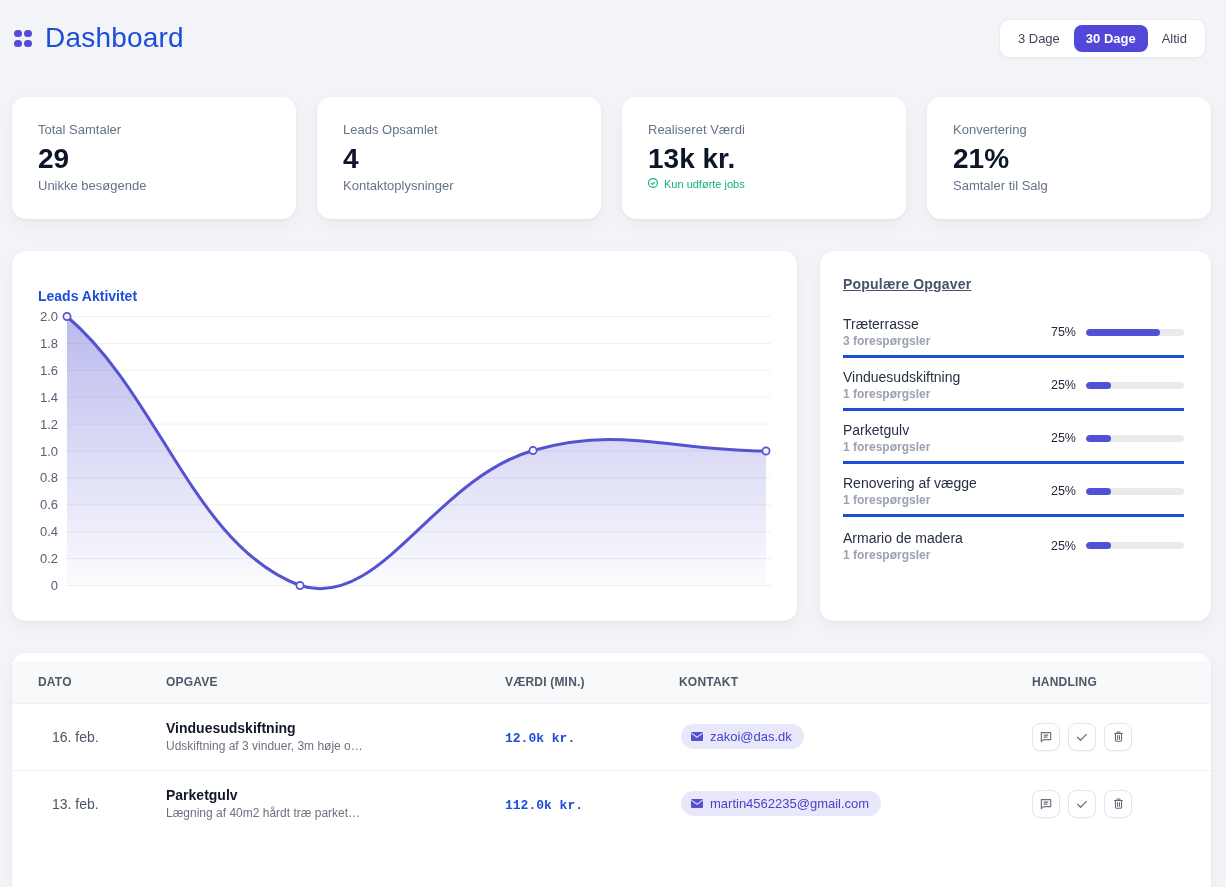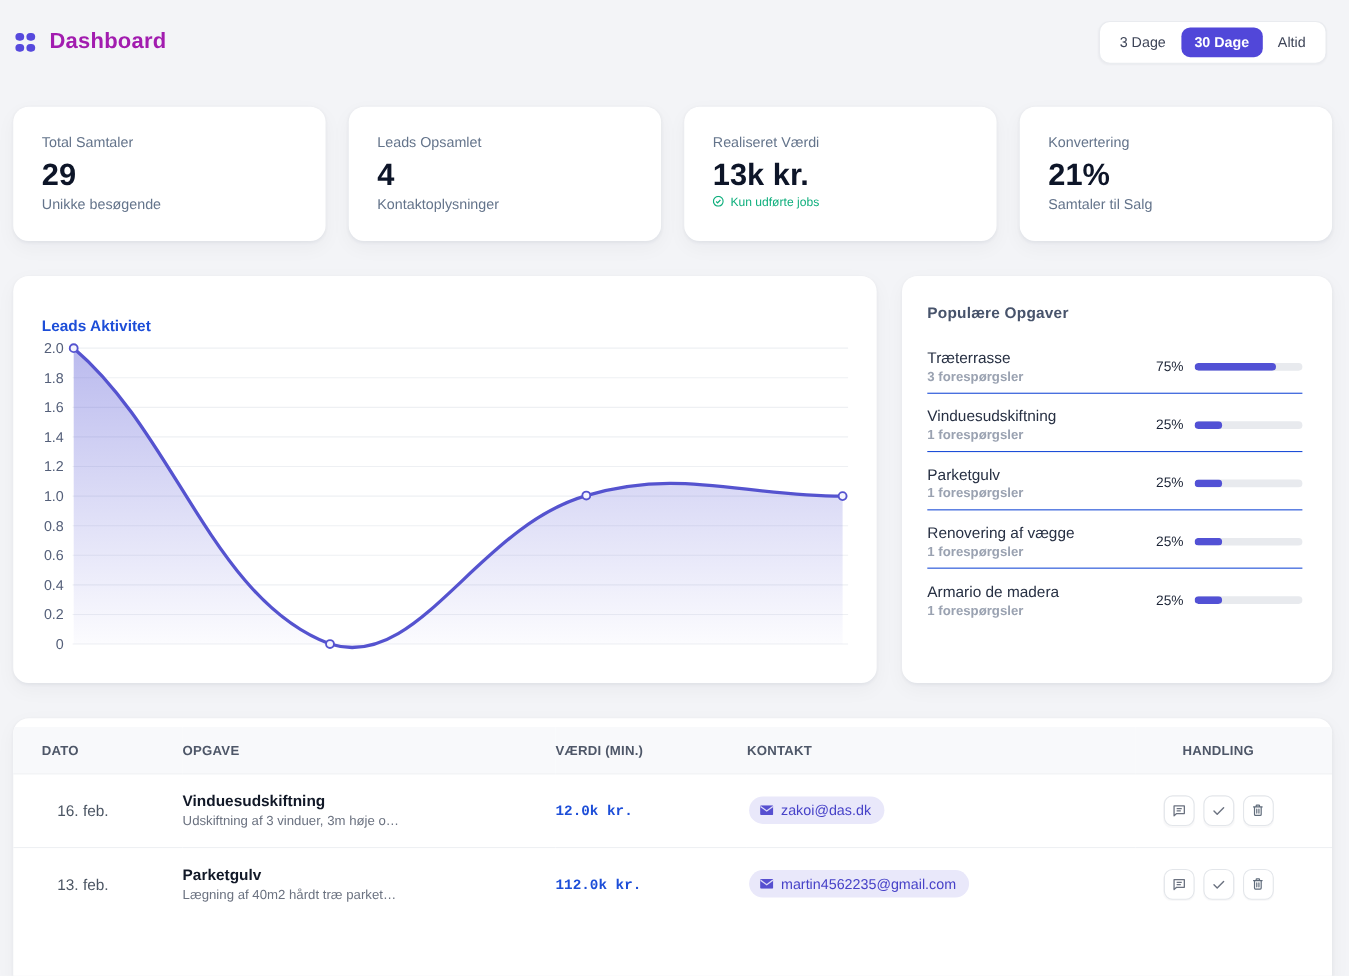--- a/index.html
+++ b/index.html
@@ -4,58 +4,58 @@
 <style>
 * { margin:0; padding:0; box-sizing:border-box; }
 html,body { width:1226px; height:887px; overflow:hidden; }
 body { background:#f3f4f7; font-family:"Liberation Sans",sans-serif; color:#1b2236; }
 .wrap { padding-left:12px; width:1211px; }
 
 .topbar { display:flex; align-items:center; justify-content:space-between; height:76px; }
 .brand { display:flex; align-items:center; gap:14px; padding-left:2px; }
 .dots { width:17px; height:17px; display:grid; grid-template-columns:7.5px 7.5px; grid-template-rows:7.5px 7.5px; gap:2.5px; }
 .dots span { background:#5649dd; border-radius:50%; width:7.5px; height:7.5px; }
-.brand h1 { font-size:20px; font-weight:bold; color:#a21caf; letter-spacing:0.2px; }
+.brand h1 { font-size:28px; font-weight:normal; color:#1d4ed8; letter-spacing:0.2px; }
 .toggle { background:#fff; border:1px solid #e9ebef; border-radius:10px; padding:5px 4px; display:flex; align-items:center; box-shadow:0 1px 2px rgba(20,25,50,.04); margin-right:5px; }
 .toggle .opt { font-size:13px; color:#3e4558; padding:6px 14px; border-radius:8px; }
 .toggle .opt.active { background:#5147d9; color:#fff; font-weight:bold; padding:6px 12px; }
 
 .cards { display:flex; gap:21px; margin-top:21px; }
 .card { background:#fff; border-radius:14px; box-shadow:0 1px 3px rgba(25,30,60,.05), 0 6px 18px rgba(25,30,60,.04); }
 .stat { width:284px; height:122px; padding:25px 26px 0; }
 .stat .lbl { font-size:13px; color:#64748b; }
 .stat .num { font-size:28px; font-weight:bold; color:#0d1528; margin-top:5px; line-height:33px; }
 .stat .sub { font-size:13px; color:#64748b; margin-top:3px; }
 .stat .sub.green { color:#0faf7d; display:flex; align-items:flex-start; gap:6px; font-size:11px; margin-top:3px; }
 
 .row2 { display:flex; gap:23px; margin-top:32px; }
 .chartcard { width:785px; height:370px; position:relative; }
 .chartcard h3 { position:absolute; left:26px; top:25px; font-size:14px; font-weight:bold; color:#1d4ed8;margin-top:12px; }
 .popcard { width:391px; height:370px; padding:25px 27px 0 23px; }
-.popcard h3 { font-size:14px; font-weight:bold; color:#47536b; letter-spacing:0.2px; }
-.pop-item { display:flex; align-items:center; justify-content:space-between; height:53px; border-bottom:1px solid #1d4ed8; padding-top:4px; }
+.popcard h3 { font-size:14px; font-weight:bold; color:#47536b; letter-spacing:0.2px;text-decoration:underline; }
+.pop-item { display:flex; align-items:center; justify-content:space-between; height:53px; border-bottom:3px solid #1d4ed8; padding-top:4px; }
 .pop-item:last-child { border-bottom:none; }
 .pop-item .nm { font-size:14px; color:#273043; }
 .pop-item .ct { font-size:12px; color:#9aa2b1; margin-top:2px;font-weight:bold; }
 .pop-right { display:flex; align-items:center; gap:10px; }
 .pop-right .pct { font-size:12.5px; font-weight:normal; color:#1c2436; width:34px; text-align:right; }
 .bar { width:98px; height:7px; background:#e8eaee; border-radius:4px; overflow:hidden; }
 .bar i { display:block; height:7px; background:#5251d5; border-radius:4px; }
 
 .tablecard { margin-top:32px; height:240px; border-radius:14px 14px 0 0; overflow:hidden; }
 .tabs { position:relative; display:flex; align-items:center; gap:28px; padding-left:26px; height:56px; }
 .tabs:after { content:""; position:absolute; left:0; right:0; top:63px; height:1px; background:#eef0f3; }
 .tab { display:flex; align-items:center; gap:6px; font-size:14px; font-weight:bold; color:#3e4558; position:relative; }
 .tab.active { color:#4b45d3; }
 .tab.active:after { content:""; position:absolute; left:-1px; right:-1px; top:20px; height:3px; background:#4f49d6; border-radius:2px; }
 table { border-collapse:collapse; width:1199px; table-layout:fixed; margin-top:8px; }
 col.c1{width:154px;} col.c2{width:339px;} col.c3{width:174px;} col.c4{width:353px;} col.c5{width:179px;}
 thead th { background:#f8f9fb; font-size:12px; color:#4e5768; text-align:left; font-weight:bold; letter-spacing:0.2px; height:42px; padding:0; }
 th.h1 { padding-left:26px; }
-th.h5, td.h5 { text-align:center; padding-right:28px; }
+th.h5, td.h5 { text-align:left; padding-right:28px; }
 tbody td { border-top:1px solid #eef0f3; height:67px; padding:0; vertical-align:middle; }
 td.d1 { padding-left:40px; font-size:14px; color:#4b5563; }
 .op-t { font-size:14px; font-weight:bold; color:#111827; }
 .op-s { font-size:12px; color:#6b7280; margin-top:3px; }
 .val { font-family:"Liberation Mono",monospace; font-size:13px; font-weight:bold; color:#1d4ed8; }
 .pill { display:inline-flex; align-items:center; gap:7px; background:#e9e8fa; border-radius:999px; padding:5px 12px 5px 10px; font-size:13px; color:#4742c8; margin-left:2px; }
 .actions { display:inline-flex; gap:8px; }
 .abtn { width:28px; height:28px; background:#fff; border:1px solid #e3e6ea; border-radius:8px; display:inline-flex; align-items:center; justify-content:center; box-shadow:0 1px 1px rgba(20,25,50,.03); }
 </style>
 </head>

